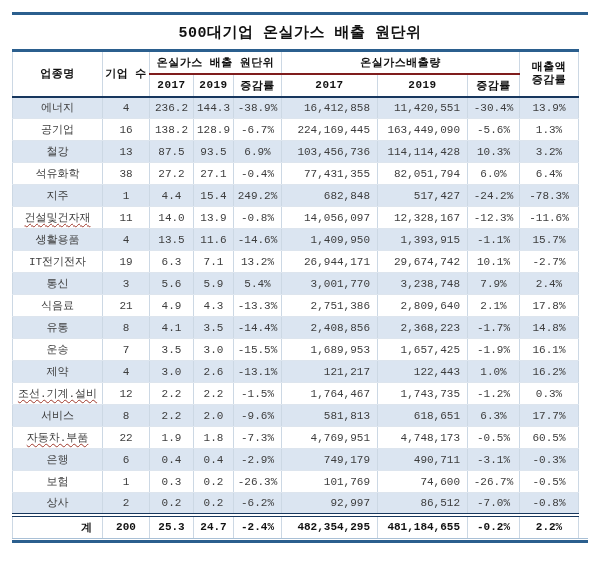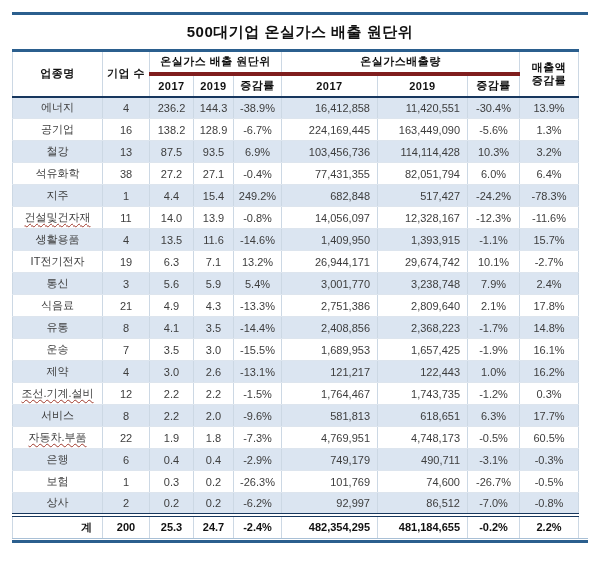--- a/index.html
+++ b/index.html
@@ -1,20 +1,20 @@
 <!DOCTYPE html>
 <html><head>
 <meta charset="utf-8">
 <style>
   html,body { margin:0; padding:0; background:#fff; }
   .sheet {
     position:relative;
     width:600px; height:578px;
     background:#fff;
-    font-family:Liberation Sans, sans-serif;
+    font-family:Liberation Mono, monospace;
     overflow:hidden;
     box-sizing:border-box;
   }
   .rule-top {
     margin:12px 12px 0 12px;
     border-top:3px solid #2b5f8e;
   }
   .doc-title {
     text-align:center;
     font-size:15px;
@@ -40,21 +40,21 @@
   }
   thead th {
     font-size:11px;
     font-weight:bold;
     color:#111;
     height:23px;
     background:#fff;
     letter-spacing:0.5px;
   }
   thead { border-bottom:2px solid #17375e; }
-  th.group { border-bottom:4px solid #7f1d1d; }
+  th.group { border-bottom:2px solid #7f1d1d; }
   th.two-line { line-height:1.15; font-size:11px; }
   tbody td {
     font-size:11px;
     color:#3d3d3d;
     height:22px;
     text-align:center;
     border-top:1px solid #dde5ee;
     border-bottom:1px solid #dde5ee;
   }
   tbody tr.shaded td { background:#dbe5f1; }

